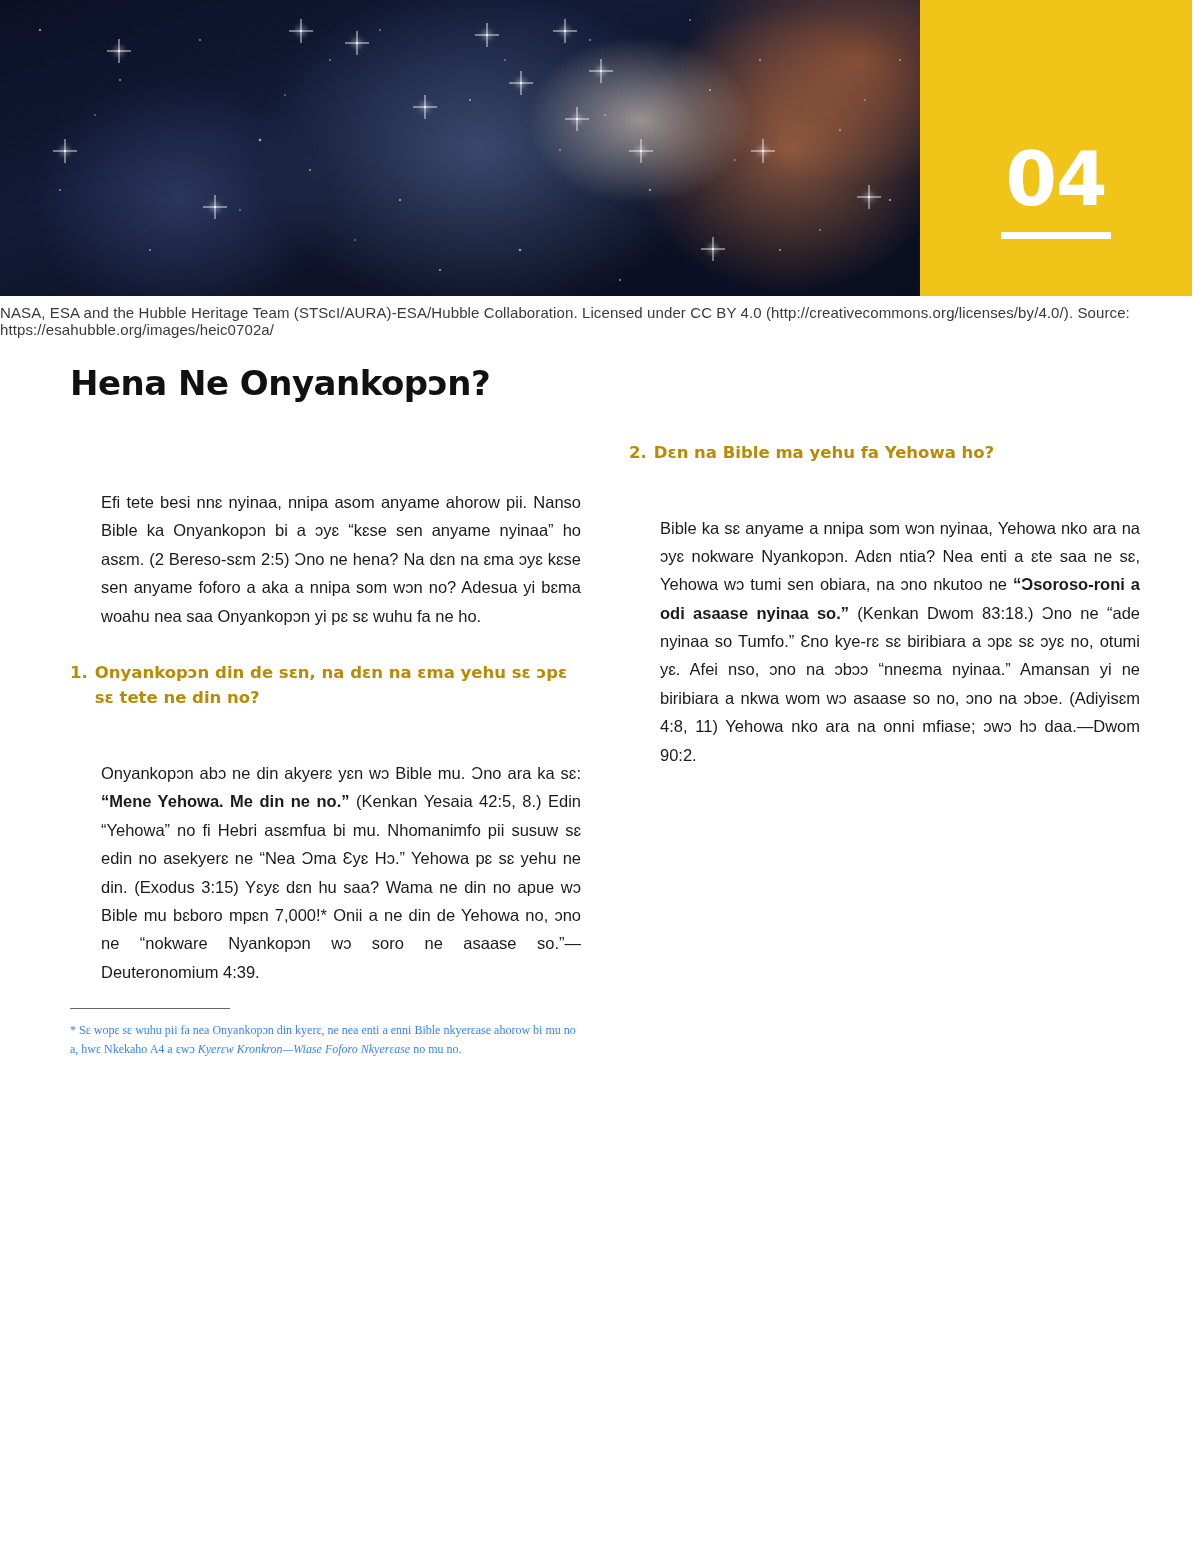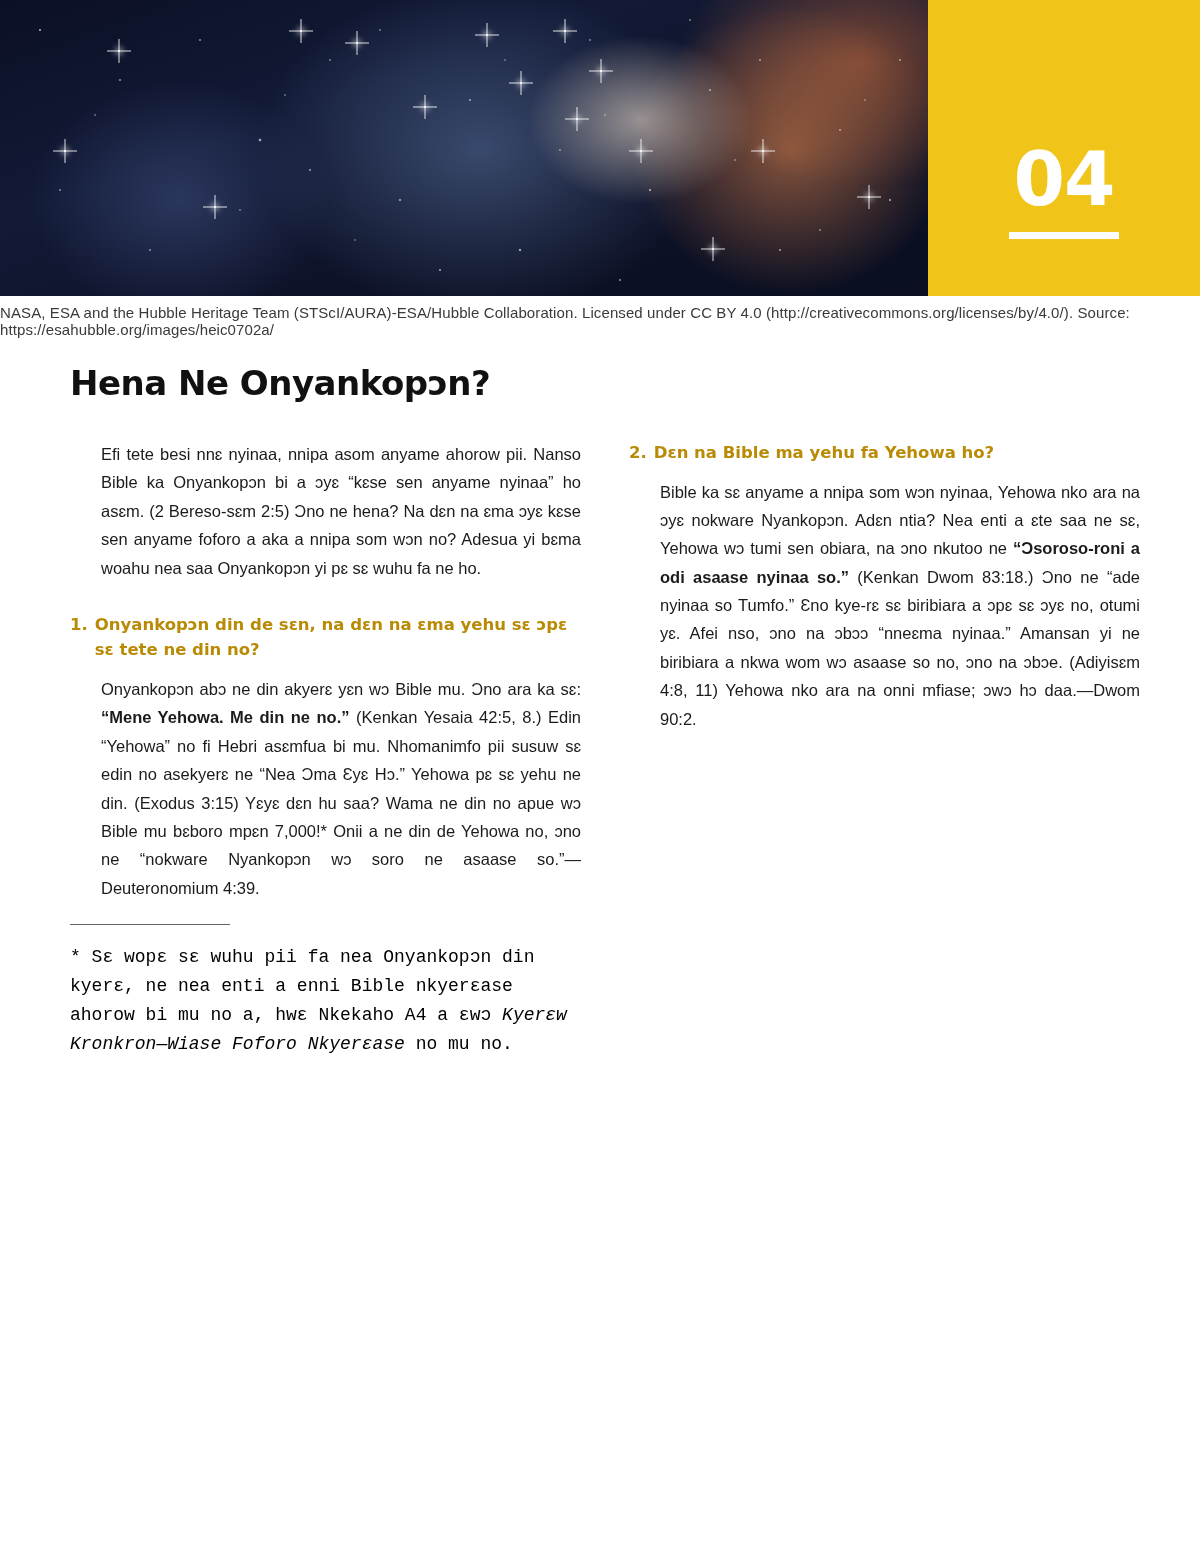--- a/index.html
+++ b/index.html
@@ -90,21 +90,21 @@
   .star::before, .star::after {
     content: "";
     position: absolute;
     background: rgba(255,255,255,.85);
   }
   .star::before { left: 50%; top: -11px; width: 1px; height: 24px; transform: translateX(-50%); }
   .star::after  { top: 50%; left: -11px; height: 1px; width: 24px; transform: translateY(-50%); }
 
   .hero-badge {
     position: absolute;
-    right: 0;
+    right: 8px;
     top: 0;
     width: 272px;
     height: 380px;
     background: #f0c419;
     display: flex;
     flex-direction: column;
     align-items: center;
     justify-content: center;
   }
   .hero-badge-num {
@@ -156,20 +156,21 @@
   .col {
     width: 511px;
   }
   .body-text {
     font-family: "Liberation Sans", sans-serif;
     font-size: 16.5px;
     line-height: 1.72;
     color: #1b1b1b;
     text-align: justify;
     text-justify: inter-word;
+    margin-top: 48px;
   }
   .indent-block {
     padding-left: 31px;
   }
   .q-heading {
     font-family: "DejaVu Sans", sans-serif;
     font-weight: bold;
     font-size: 16.5px;
     line-height: 1.55;
     color: #b98b05;
@@ -189,24 +190,24 @@
   .footnote-wrap {
     margin-top: 22px;
   }
   .footnote-rule {
     width: 160px;
     height: 1px;
     background: #666;
     margin-bottom: 10px;
   }
   .footnote {
-    font-family: Liberation Mono, monospace;
-    font-size: 18px;
+    font-family: Liberation Serif, serif;
+    font-size: 12px;
     line-height: 1.62;
-    color: #000000;
+    color: #3b82f6;
   }
   .footnote i { font-style: italic; }
 </style>
 </head>
 <body>
 
 <div class="hero">
   <div class="hero-image">
     <div class="star" style="left:118px; top:50px;"></div>
     <div class="star" style="left:300px; top:30px;"></div>

